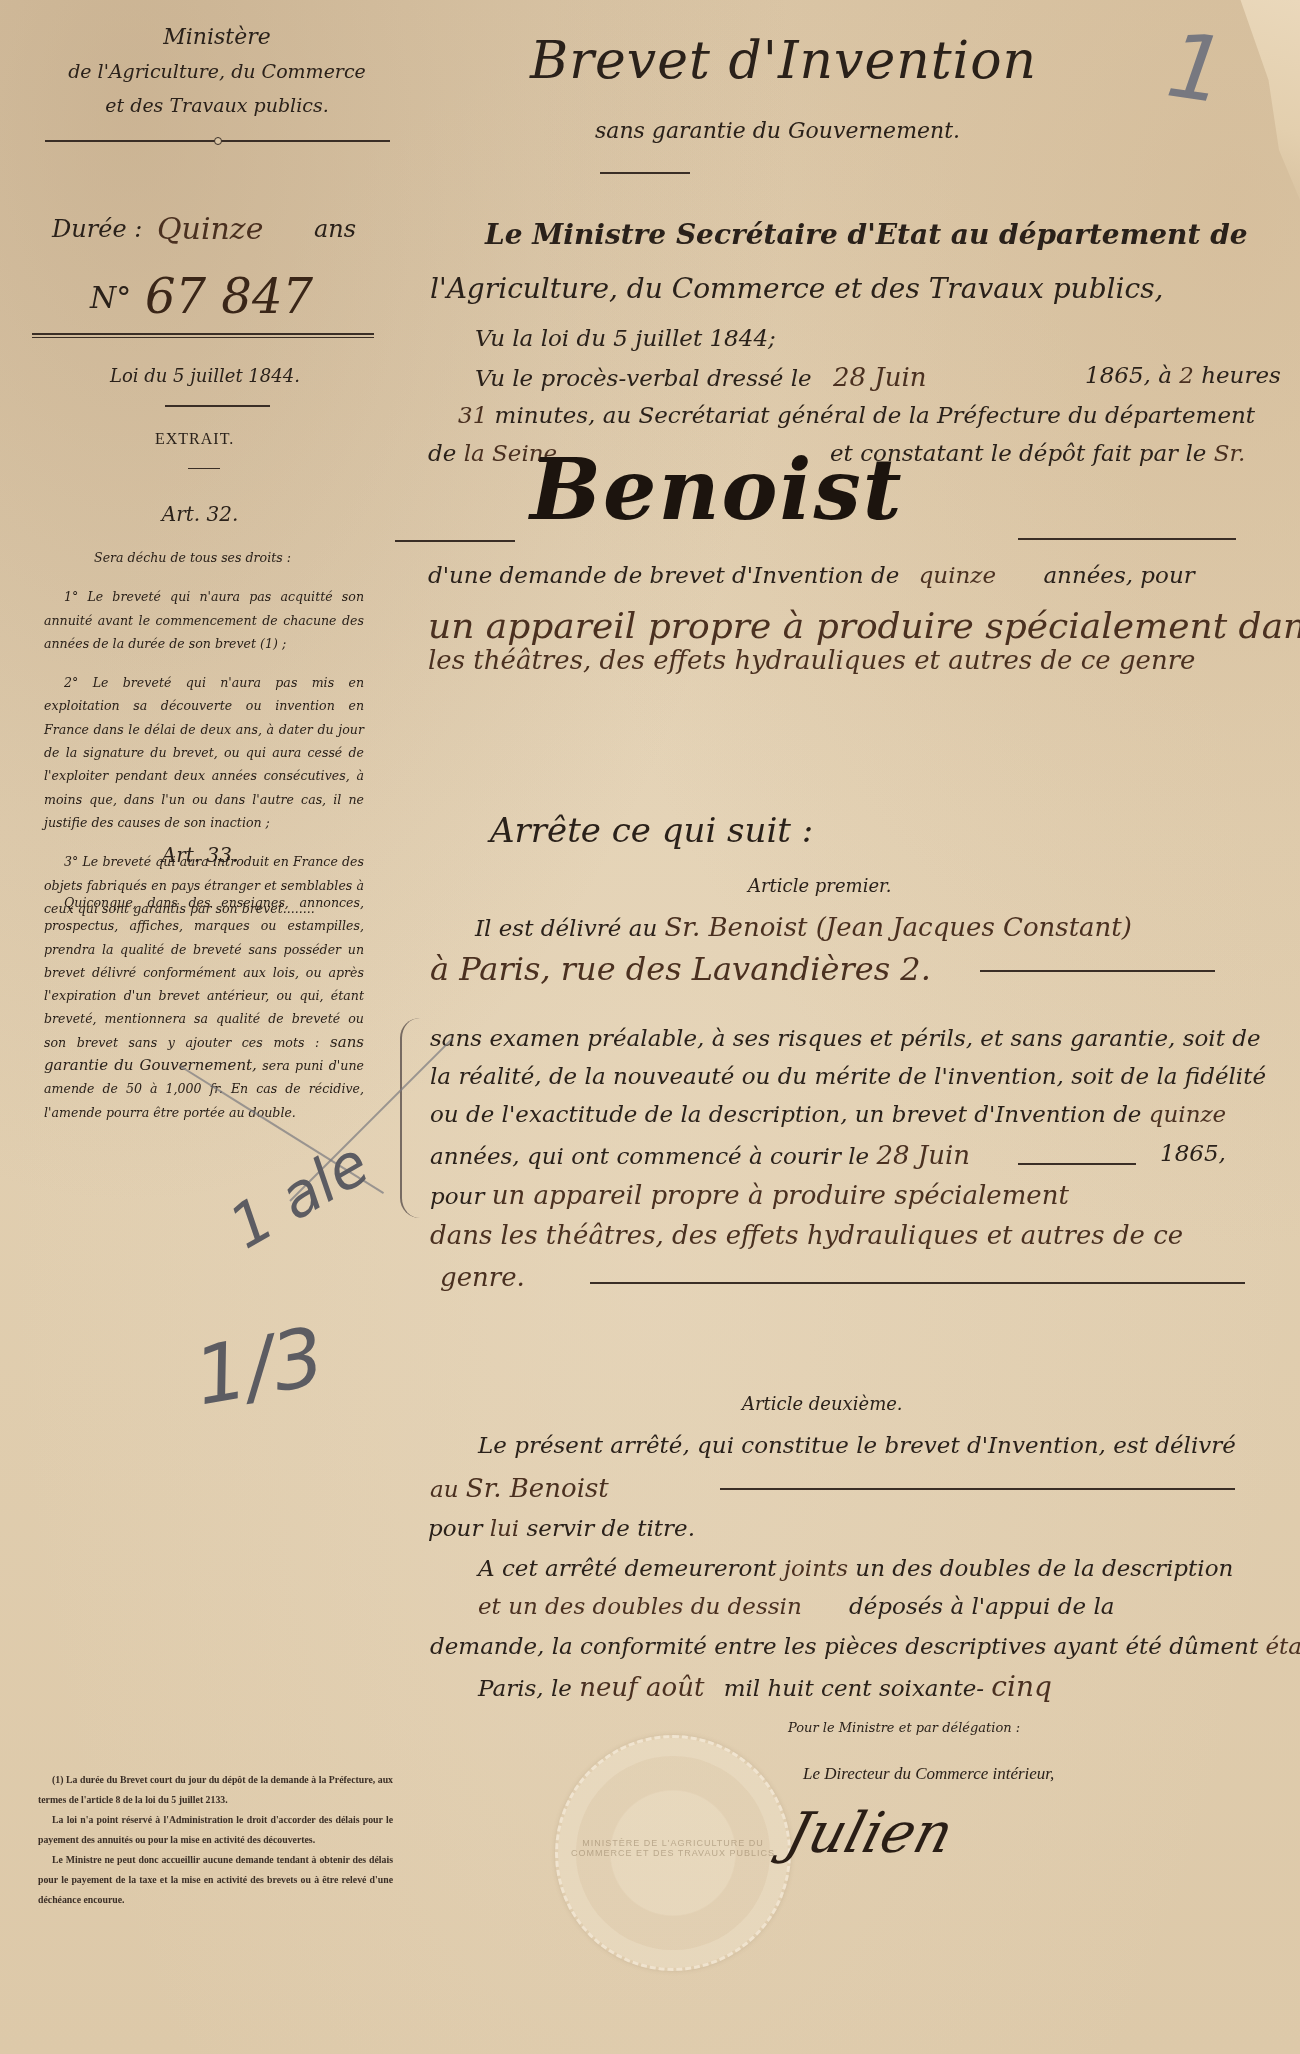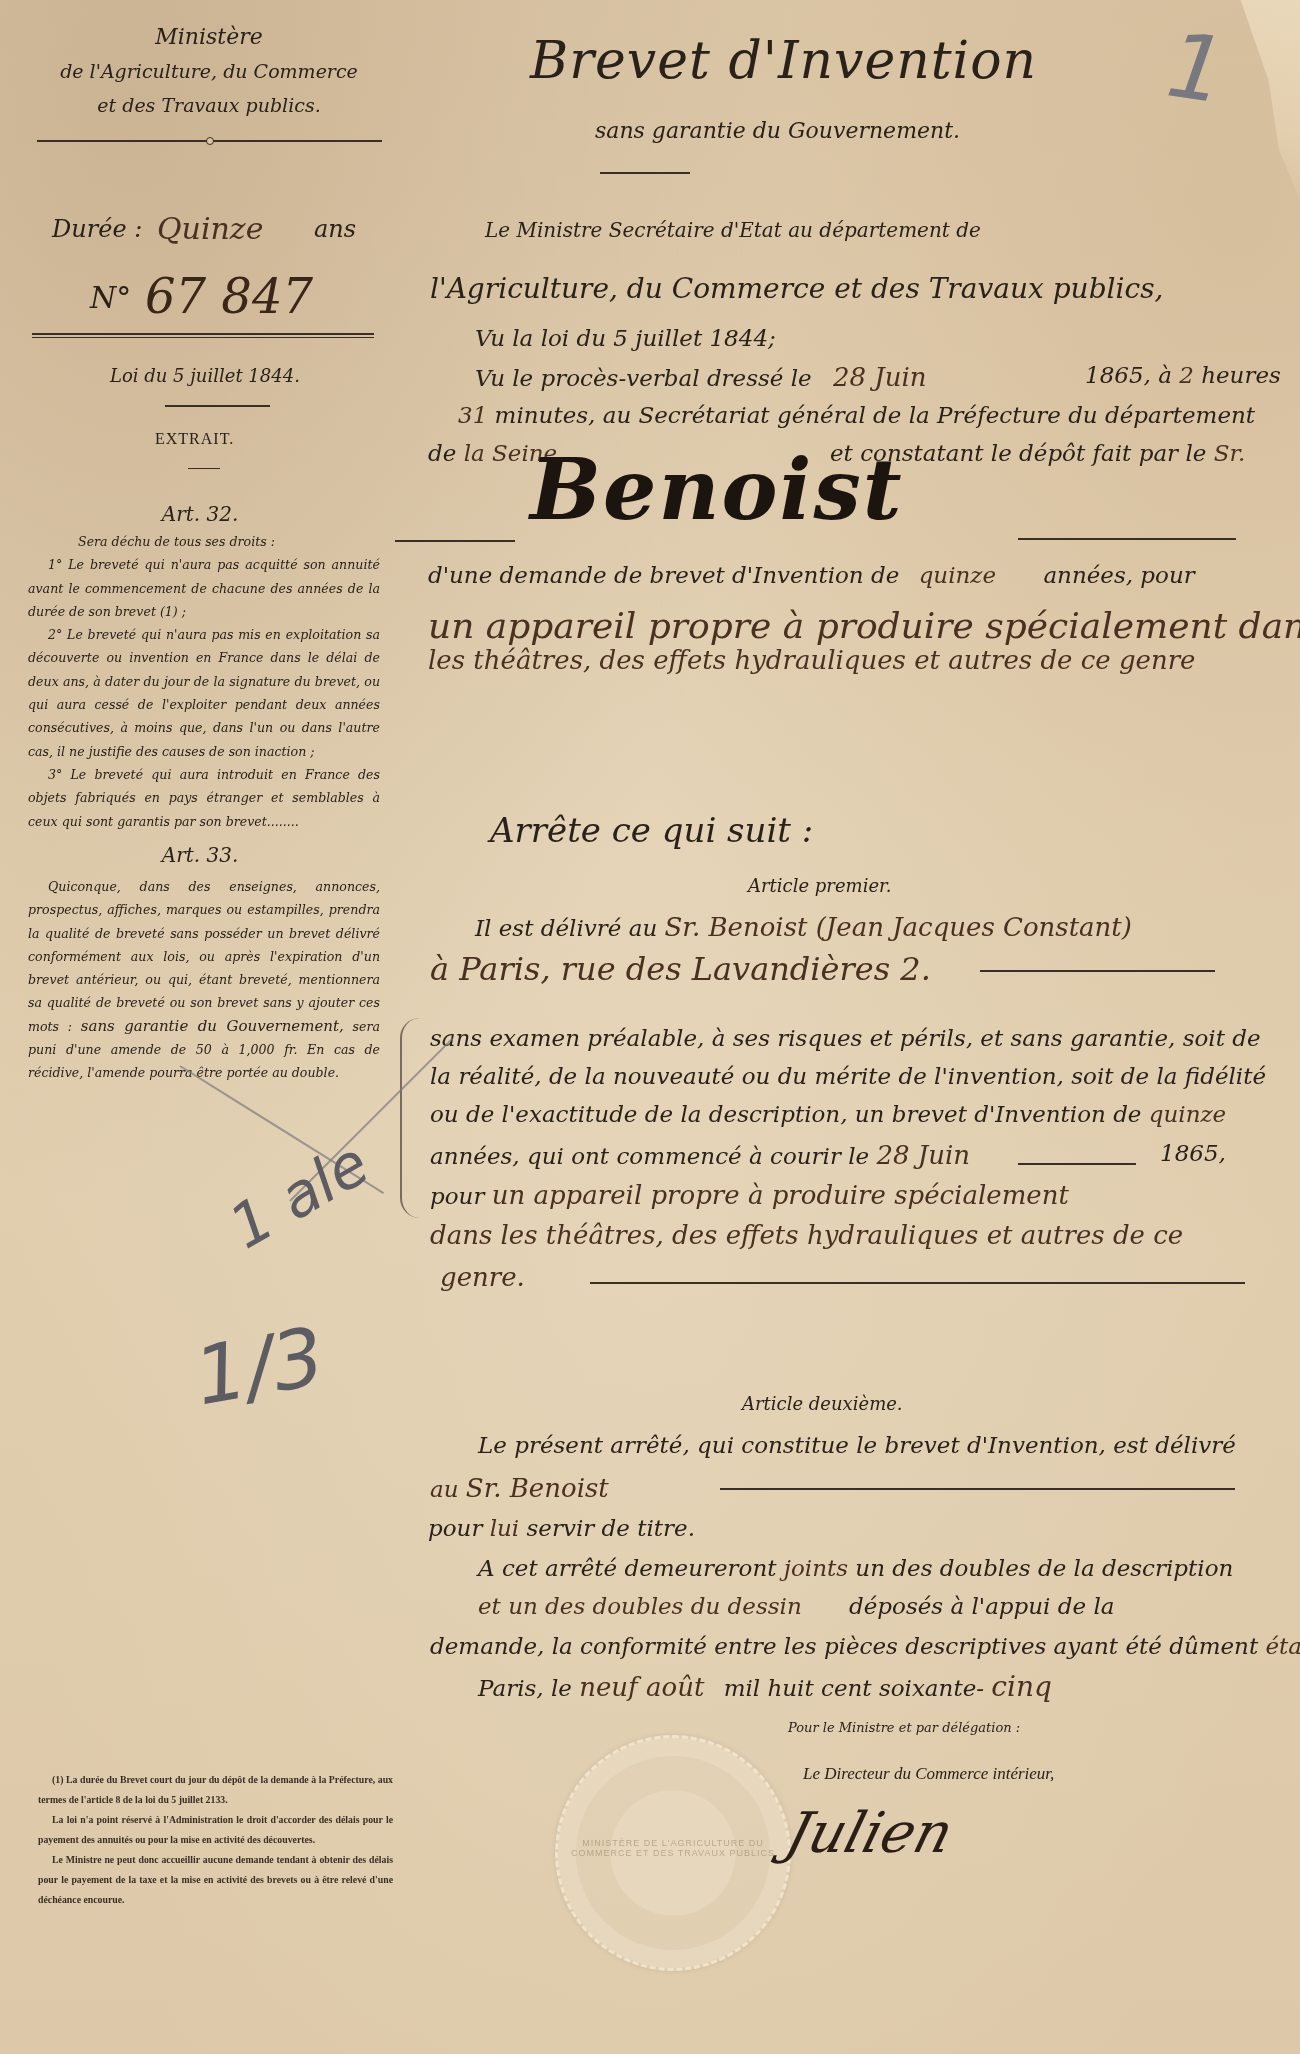--- a/index.html
+++ b/index.html
@@ -20,21 +20,21 @@
   }
   .torn-corner {
     position: absolute; right: 0; top: 0; width: 70px; height: 200px;
     background: linear-gradient(200deg, #ead8bb 0%, #e3cfae 60%, transparent 100%);
     clip-path: polygon(15% 0, 100% 0, 100% 100%, 70% 75%, 55% 40%);
   }
   .abs { position: absolute; }
   .hand { font-family: "DejaVu Serif", serif; font-style: italic; color: #4a3020; }
 
   
-  .left-col { position: absolute; left: 24px; top: 20px; width: 370px; }
+  .left-col { position: absolute; left: 32px; top: 20px; width: 370px; }
   .ministry { text-align: center; font-style: italic; font-size: 19px; line-height: 34px; }
   .ministry .t1 { font-size: 22px; }
   .ornament-rule {
     position: relative; height: 4px; margin: 18px auto 0; width: 345px;
     border-top: 2px solid #3a2e26;
   }
   .ornament-rule::after {
     content: ""; position: absolute; left: 50%; top: -5px; width: 6px; height: 6px;
     margin-left: -3px; border: 1px solid #3a2e26; border-radius: 50%; background: #d9c4a4;
   }
@@ -42,21 +42,21 @@
   .duree .val { position: absolute; left: 105px; top: -4px; font-size: 30px; color: #4a3020; width: 150px;}
   .duree .ans { position: absolute; left: 262px; top: 0; }
   .numero { position: absolute; left: 90px; top: 280px; font-size: 30px; font-style: italic; }
   .numero .val { position: absolute; left: 55px; top: -12px; font-size: 48px; color: #3a2618; white-space: nowrap; }
   .double-rule { position: absolute; left: 32px; top: 333px; width: 342px; border-top: 2px solid #3a2e26; border-bottom: 1px solid #3a2e26; height: 2px; }
   .loi { position: absolute; left: 110px; top: 365px; font-size: 18px; font-style: italic; }
   .short-rule { position: absolute; border-top: 2px solid #3a2e26; }
   .extrait { position: absolute; left: 155px; top: 430px; font-size: 16px; letter-spacing: 1px; font-family: "Liberation Serif", serif; }
   .art-title { position: absolute; font-size: 20px; font-style: italic; text-align: center; width: 100%; }
   .law-text { position: absolute; left: 28px; width: 352px; font-size: 12.6px; line-height: 23.3px; font-style: italic; text-align: justify; }
-  .law-text p { margin: 0; }
+  .law-text p { margin: 16px; }
   .law-text .indent { text-indent: 20px; }
   .law-text .bold-ital { font-size: 15px; }
   .footnote { position: absolute; left: 38px; top: 1770px; width: 355px; font-size: 9.8px; line-height: 20px; font-weight: bold; font-family: "Liberation Serif", serif; color: #3a2e26; text-align: justify; }
   .footnote p { margin: 0; text-indent: 14px; }
 
   
   .title { position: absolute; left: 530px; top: 30px; font-size: 52px; font-style: italic; font-family: "DejaVu Serif", serif; letter-spacing: 1px; }
   .subtitle { position: absolute; left: 595px; top: 118px; font-size: 22px; font-style: italic; }
   .title-rule { position: absolute; left: 600px; top: 172px; width: 90px; border-top: 2px solid #3a2e26; }
   .pencil-one { position: absolute; left: 1168px; top: 15px; font-size: 90px; color: #777880; font-style: italic; transform: rotate(8deg); font-family: "DejaVu Sans", sans-serif; font-weight: 200; }
@@ -142,21 +142,21 @@
       <p>La loi n'a point réservé à l'Administration le droit d'accorder des délais pour le payement des annuités ou pour la mise en activité des découvertes.</p>
       <p>Le Ministre ne peut donc accueillir aucune demande tendant à obtenir des délais pour le payement de la taxe et la mise en activité des brevets ou à être relevé d'une déchéance encourue.</p>
     </div>
   </div>
 
   <div class="title">Brevet d'Invention</div>
   <div class="subtitle">sans garantie du Gouvernement.</div>
   <div class="title-rule"></div>
   <div class="pencil-one">1</div>
 
-  <div class="body-line" style="left:485px; top:218px; font-size:20px;">Le Ministre Secrétaire d'Etat au département de</div>
+  <div class="body-line" style="left:485px; top:218px; font-size:28px;font-weight:bold;">Le Ministre Secrétaire d'Etat au département de</div>
   <div class="body-line" style="left:430px; top:272px; font-size:28px;">l'Agriculture, du Commerce et des Travaux publics,</div>
   <div class="body-line small" style="left:475px; top:325px;">Vu la loi du 5 juillet 1844;</div>
   <div class="body-line small" style="left:475px; top:362px;">
     <span>Vu le procès-verbal dressé le</span>
     <span class="hand-fill" style="margin-left:14px; font-size:26px;">28 Juin</span>
   </div>
   <div class="body-line small" style="left:1085px; top:362px;">
     <span>1865</span><span>, à</span>
     <span class="hand-fill">2</span>
     <span>heures</span>

